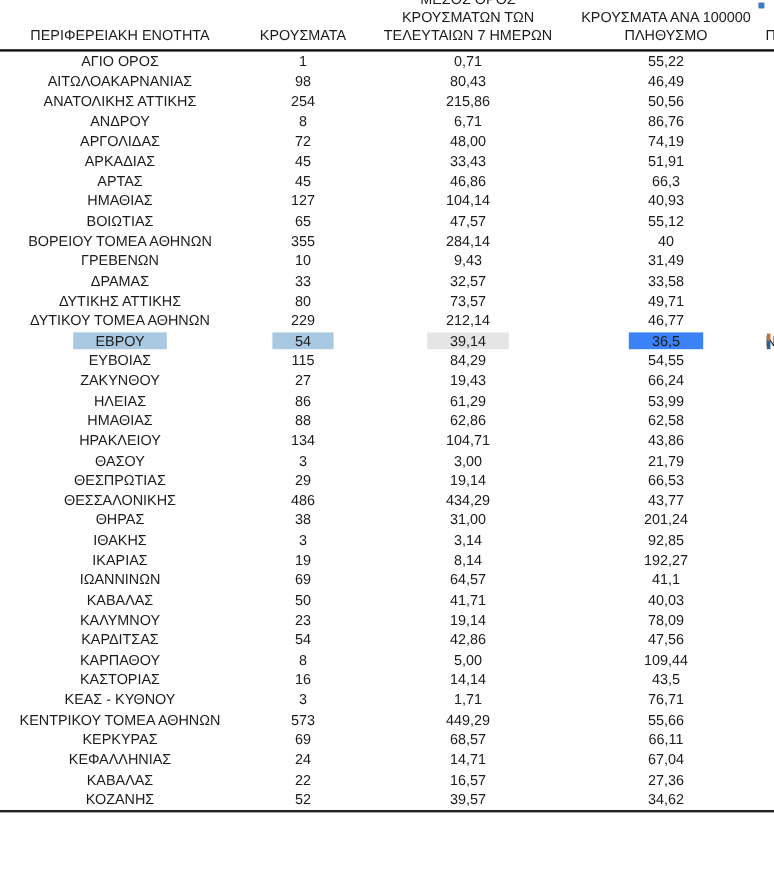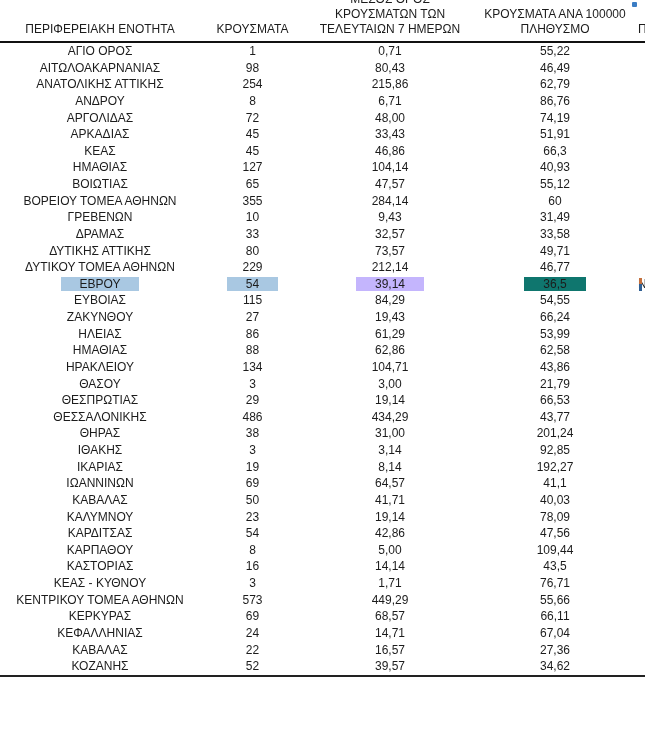--- a/index.html
+++ b/index.html
@@ -101,21 +101,21 @@
     <td><span>98</span></td>
     <td><span>80,43</span></td>
     <td><span>46,49</span></td>
     <td class="col5"><span></span></td>
   </tr>
 
   <tr>
     <td><span>ΑΝΑΤΟΛΙΚΗΣ ΑΤΤΙΚΗΣ</span></td>
     <td><span>254</span></td>
     <td><span>215,86</span></td>
-    <td><span>62,79</span></td>
+    <td><span>50,56</span></td>
     <td class="col5"><span></span></td>
   </tr>
 
   <tr>
     <td><span>ΑΝΔΡΟΥ</span></td>
     <td><span>8</span></td>
     <td><span>6,71</span></td>
     <td><span>86,76</span></td>
     <td class="col5"><span></span></td>
   </tr>
@@ -130,21 +130,21 @@
 
   <tr>
     <td><span>ΑΡΚΑΔΙΑΣ</span></td>
     <td><span>45</span></td>
     <td><span>33,43</span></td>
     <td><span>51,91</span></td>
     <td class="col5"><span></span></td>
   </tr>
 
   <tr>
-    <td><span>ΚΕΑΣ</span></td>
+    <td><span>ΑΡΤΑΣ</span></td>
     <td><span>45</span></td>
     <td><span>46,86</span></td>
     <td><span>66,3</span></td>
     <td class="col5"><span></span></td>
   </tr>
 
   <tr>
     <td><span>ΗΜΑΘΙΑΣ</span></td>
     <td><span>127</span></td>
     <td><span>104,14</span></td>
@@ -157,21 +157,21 @@
     <td><span>65</span></td>
     <td><span>47,57</span></td>
     <td><span>55,12</span></td>
     <td class="col5"><span></span></td>
   </tr>
 
   <tr>
     <td><span>ΒΟΡΕΙΟΥ ΤΟΜΕΑ ΑΘΗΝΩΝ</span></td>
     <td><span>355</span></td>
     <td><span>284,14</span></td>
-    <td><span>60</span></td>
+    <td><span>40</span></td>
     <td class="col5"><span></span></td>
   </tr>
 
   <tr>
     <td><span>ΓΡΕΒΕΝΩΝ</span></td>
     <td><span>10</span></td>
     <td><span>9,43</span></td>
     <td><span>31,49</span></td>
     <td class="col5"><span></span></td>
   </tr>
@@ -196,22 +196,22 @@
     <td><span>ΔΥΤΙΚΟΥ ΤΟΜΕΑ ΑΘΗΝΩΝ</span></td>
     <td><span>229</span></td>
     <td><span>212,14</span></td>
     <td><span>46,77</span></td>
     <td class="col5"><span></span></td>
   </tr>
 
   <tr>
     <td><span class="hl" style="background: rgb(169, 200, 226);">ΕΒΡΟΥ</span></td>
     <td><span class="hl" style="background: rgb(169, 200, 226);">54</span></td>
-    <td><span class="hl" style="background: #c4b5fd;">39,14</span></td>
-    <td><span class="hl" style="background: #0f766e;">36,5</span></td>
+    <td><span class="hl" style="background: #e5e5e5;">39,14</span></td>
+    <td><span class="hl" style="background: #3b82f6;">36,5</span></td>
     <td class="col5"><span>Ν</span></td>
   </tr>
 
   <tr>
     <td><span>ΕΥΒΟΙΑΣ</span></td>
     <td><span>115</span></td>
     <td><span>84,29</span></td>
     <td><span>54,55</span></td>
     <td class="col5"><span></span></td>
   </tr>

